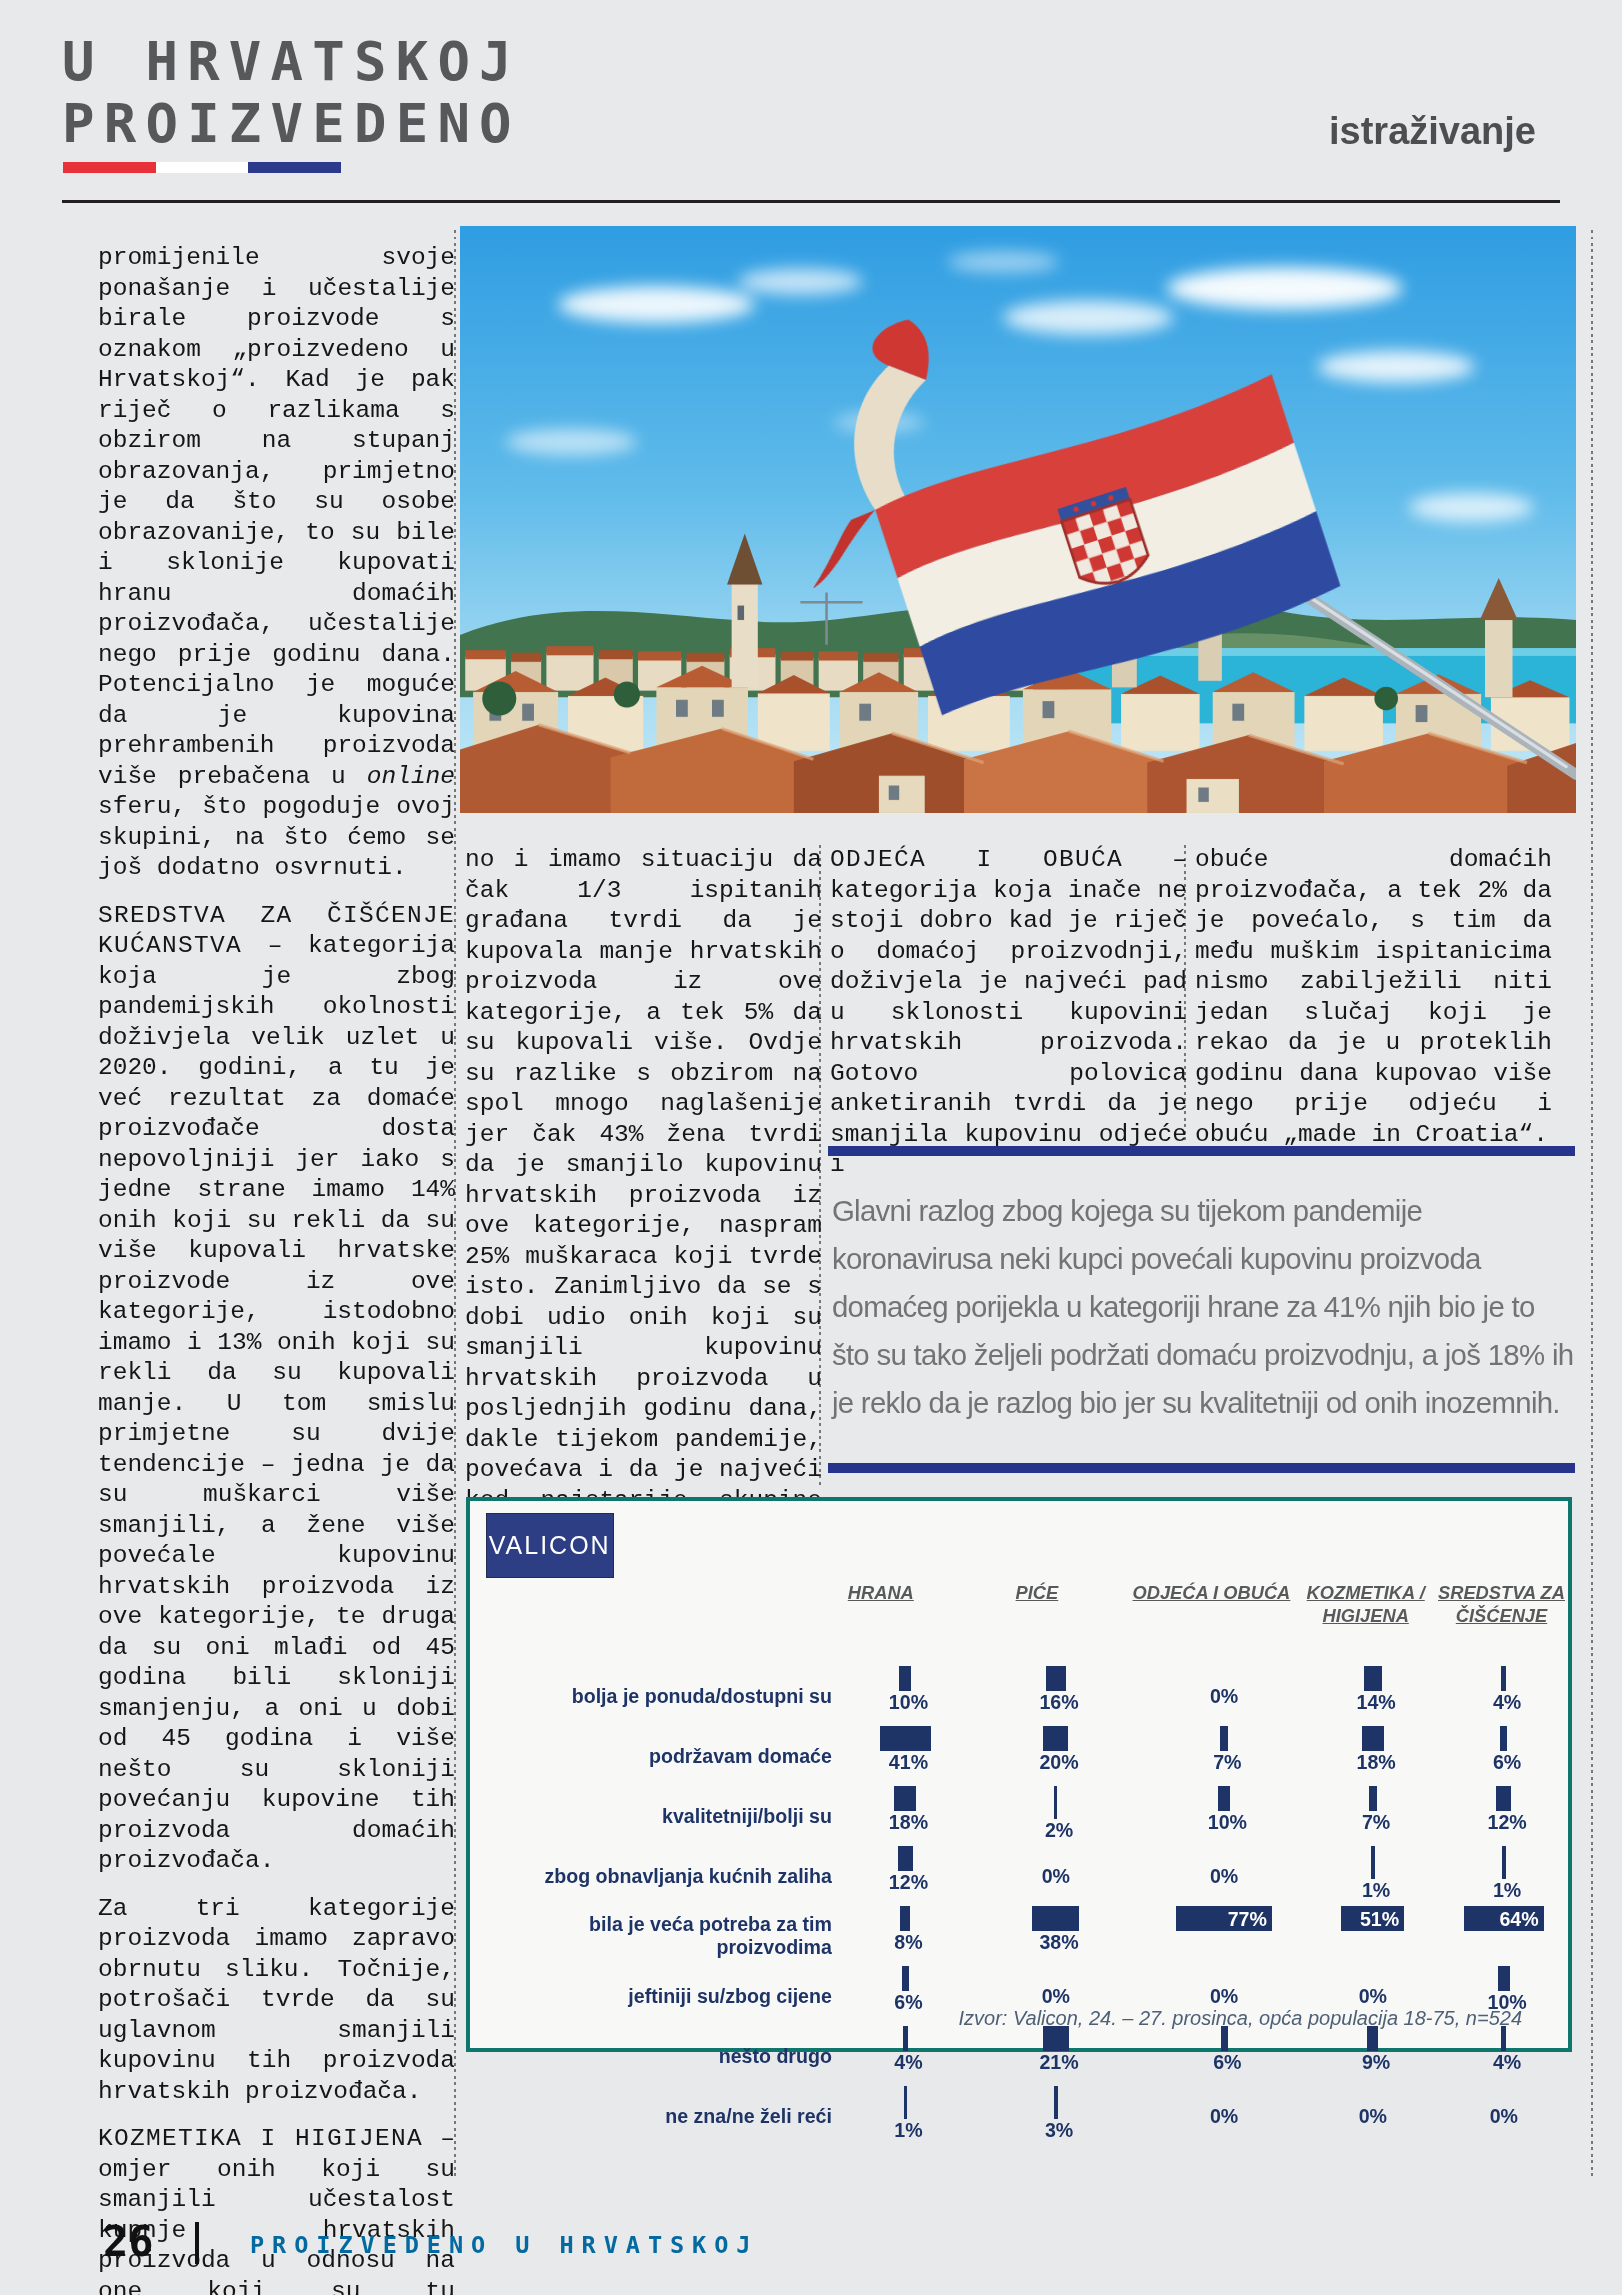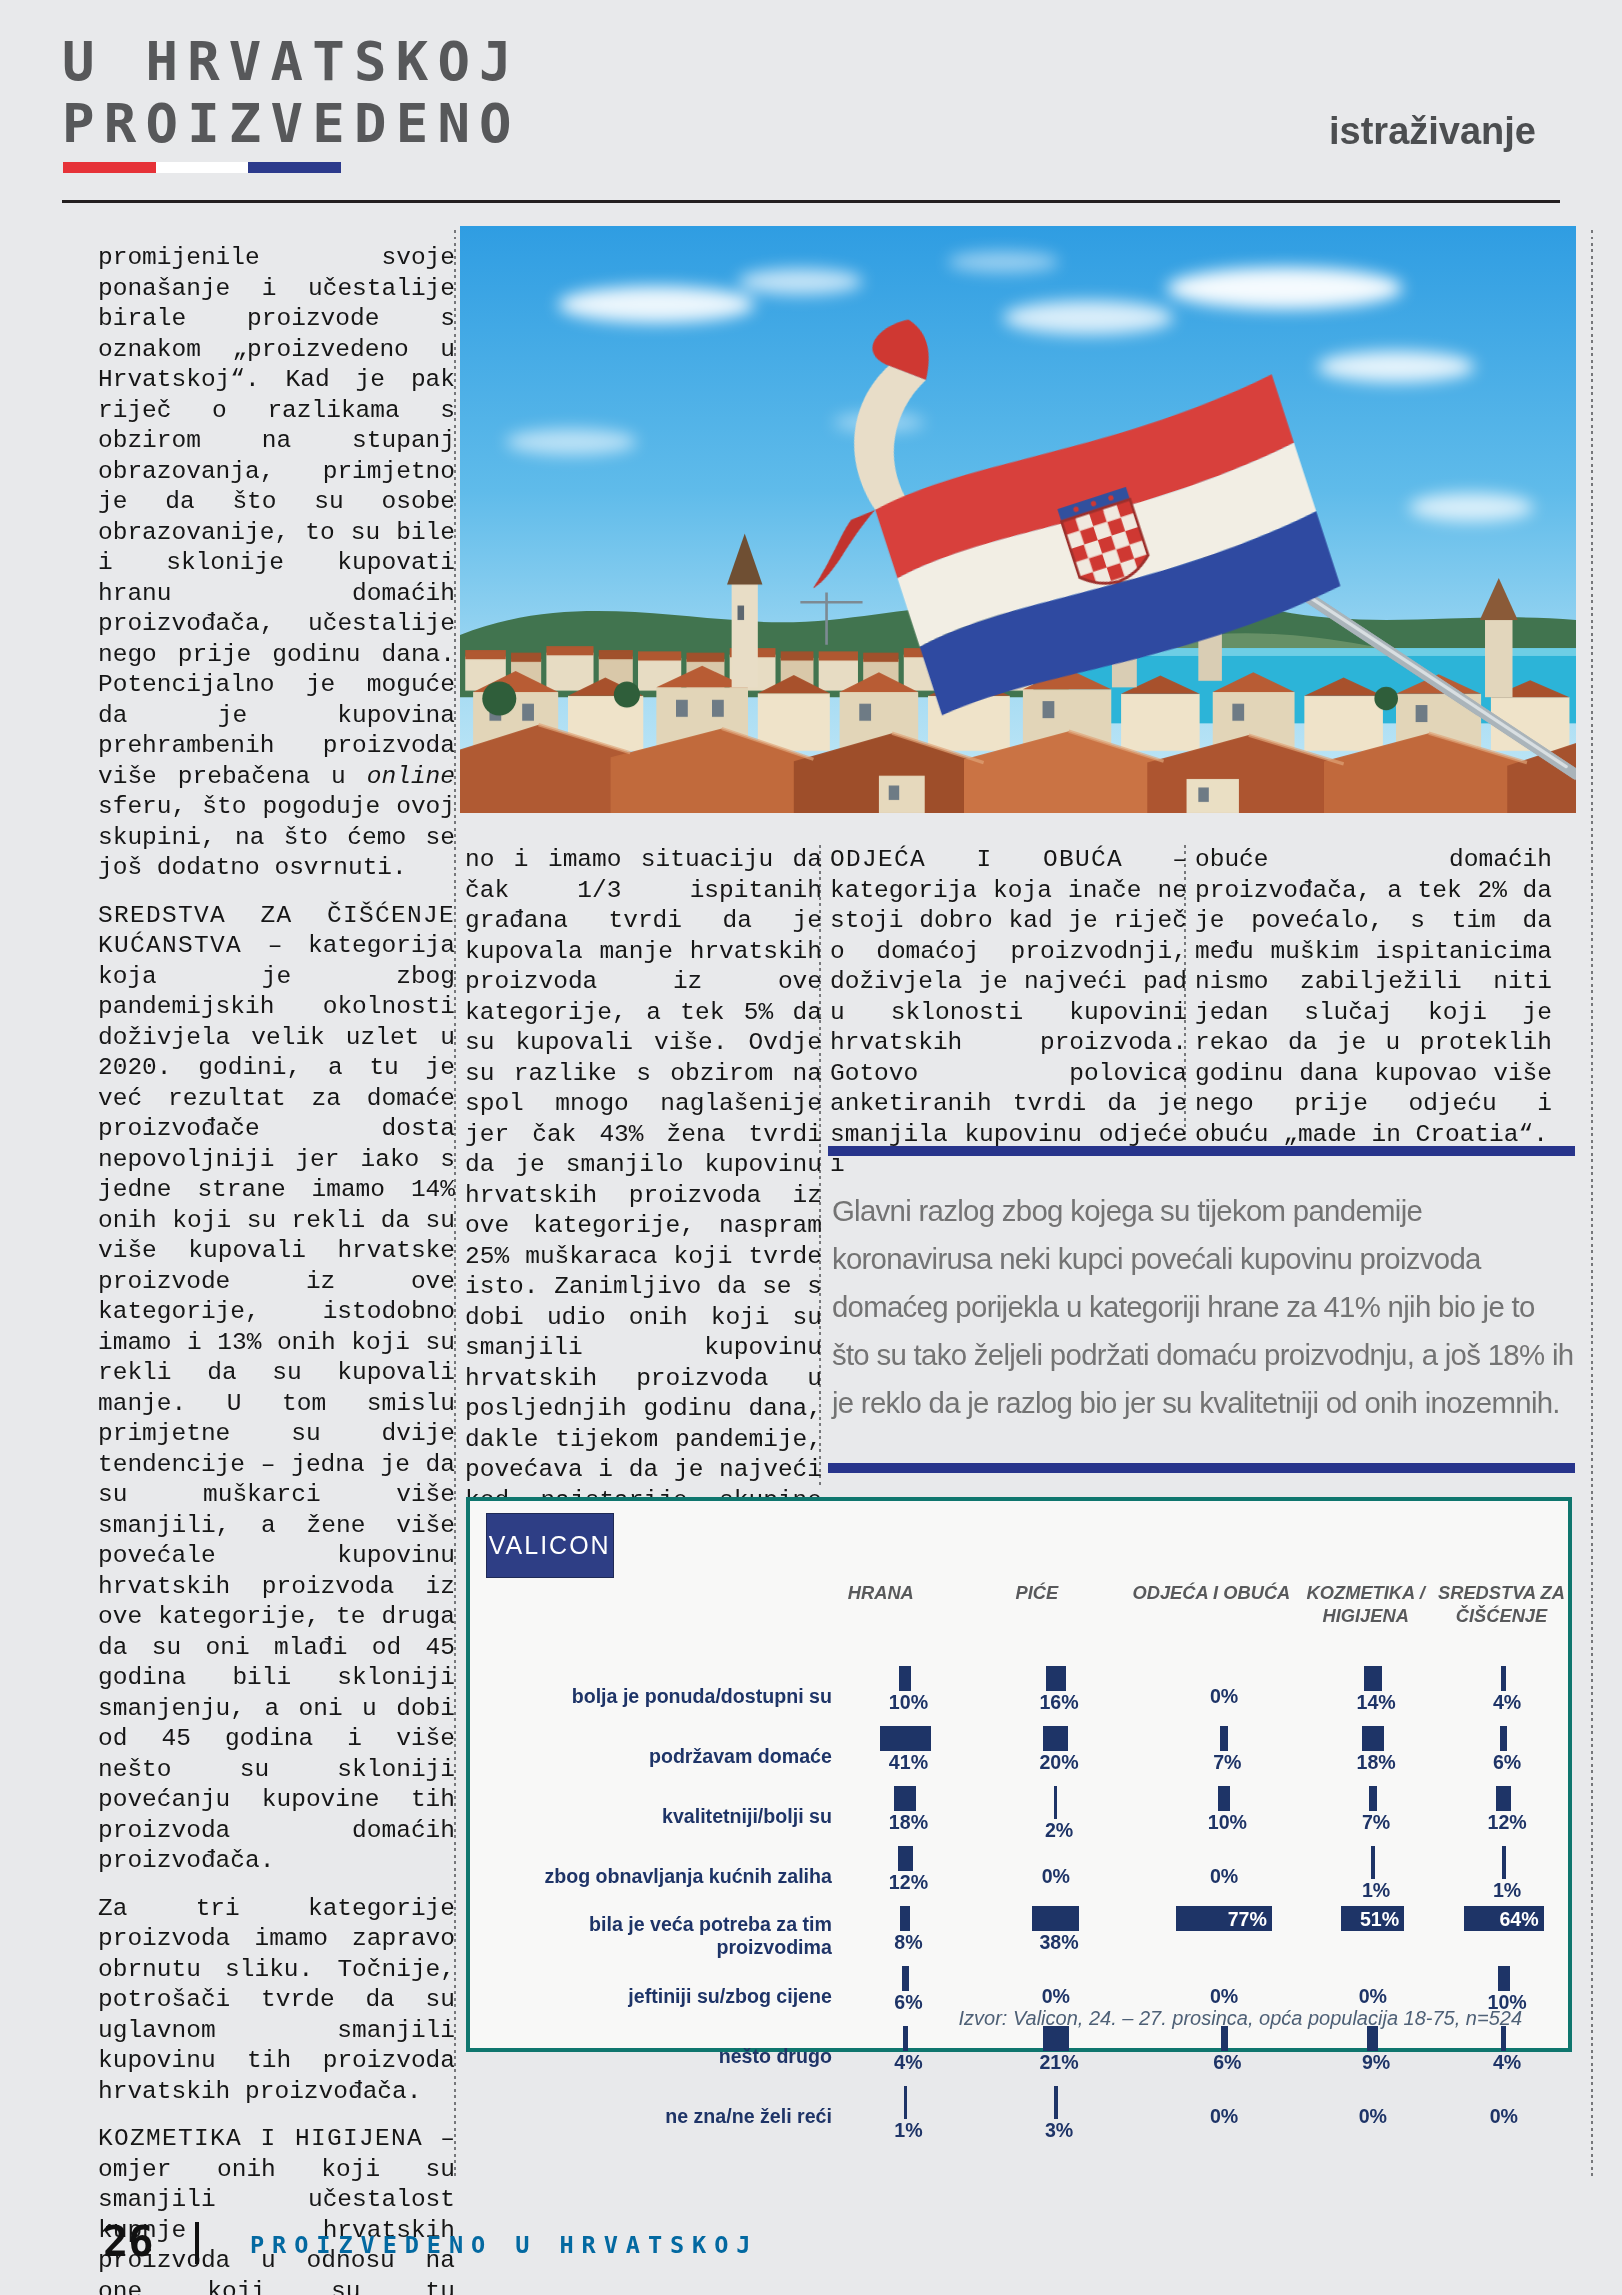--- a/index.html
+++ b/index.html
@@ -44,21 +44,21 @@
   .chart{position:absolute;left:466px;top:1497px;width:1106px;height:555px;background:#f8f8f7;
          border:4px solid #0f766e;box-sizing:border-box;font-family:"Liberation Sans",sans-serif;}
   .valicon{position:absolute;left:15.7px;top:11.8px;width:126px;height:63px;background:#2e3e85;
            border:1.3px solid #1f2a55;color:#fff;display:flex;align-items:center;justify-content:center;
            font-size:25px;letter-spacing:2px;}
   .chart-title{position:absolute;left:164px;right:13px;top:27.5px;text-align:center;
                font-style:italic;font-weight:bold;font-size:27.5px;color:#404041;}
   .chart-head{position:absolute;left:0;top:77px;right:0;display:flex;}
   .chart-head .hspace{width:365px;}
   .chart-head .hcell{text-align:center;font-weight:bold;font-size:18.3px;color:#58595b;
-                     font-style:italic;line-height:23.6px;padding-top:2.6px;}
+                     font-style:italic;line-height:23.6px;padding-top:2.6px;text-decoration:underline;}
   .chart-rows{position:absolute;left:0;top:165px;right:0;}
   .crow{display:flex;align-items:center;height:60px;}
   .crow-label{width:356px;padding-right:9.2px;text-align:right;color:#1e3467;
               font-weight:bold;font-size:19.6px;padding-left:38px;}
   .ccell{position:relative;height:60px;display:flex;align-items:center;flex-direction:column;}
   .c1{width:141px;} .c2{width:190px;} .c3{width:180px;} .c4{width:147px;} .c5{width:141px;}
   .cbar{height:25px;background:#1e3467;position:relative;flex:none;}
   .cbar.tick{height:33px;}
   .cval{font-weight:bold;font-size:19.6px;color:#1e3467;margin-left:6.5px;white-space:nowrap;}
   .cval.inside{position:absolute;right:5.2px;top:50%;transform:translateY(-50%);

